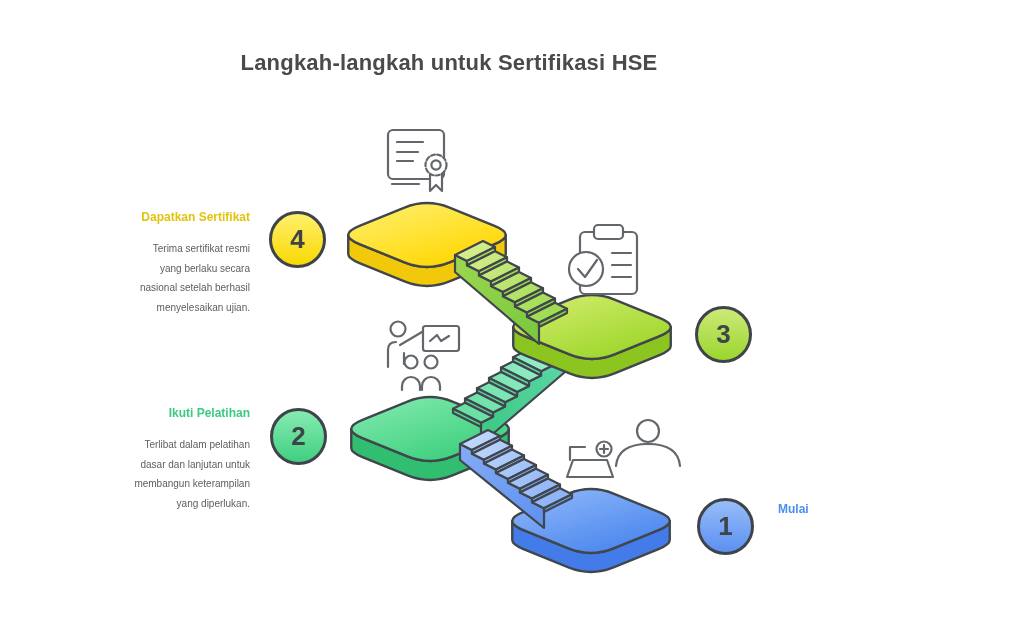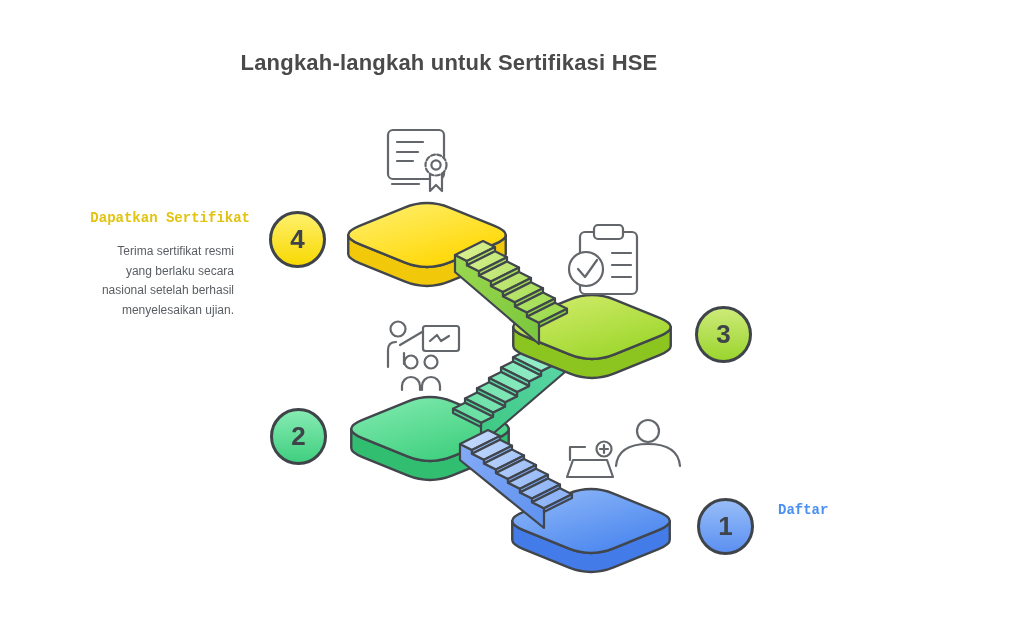--- a/index.html
+++ b/index.html
@@ -16,22 +16,22 @@
     position:absolute;width:57px;height:57px;border-radius:50%;
     border:3px solid #3f444a;box-sizing:border-box;
     display:flex;align-items:center;justify-content:center;
     font-size:26px;font-weight:bold;color:#3f444a;
   }
   .badge1{left:697px;top:498px;background:linear-gradient(180deg,#97bdf8 0%,#5c90f1 100%);}
   .badge2{left:270px;top:408px;background:linear-gradient(180deg,#86ebb2 0%,#40cf80 100%);}
   .badge3{left:695px;top:306px;background:linear-gradient(180deg,#ccea78 0%,#9bd52e 100%);}
   .badge4{left:269px;top:211px;background:linear-gradient(180deg,#fff06b 0%,#f8d903 100%);}
   .step-text{position:absolute;width:206px;}
-  .step-text h2{margin:0 0 15px 0;font-size:14px;font-weight:bold;font-family:Liberation Mono, monospace;}
-  .step-text p{margin:16px;font-size:12px;line-height:19.5px;color:#5a5e63;white-space:pre-line;}
+  .step-text h2{margin:0 0 15px 0;font-size:12px;font-weight:bold;}
+  .step-text p{margin:0;font-size:10px;line-height:19.5px;color:#5a5e63;white-space:pre-line;}
   .pos-s1{left:778px;top:502px;text-align:left;}
   .pos-s2{left:44px; top:406px;text-align:right;}
   .pos-s3{left:778px;top:310px;text-align:left;}
   .pos-s4{left:44px; top:210px;text-align:right;}
   .h-s1{color:#4a8ff2;} .h-s2{color:#3bcb80;} .h-s3{color:#9ccb35;} .h-s4{color:#e2c30e;}
 </style>
 </head>
 <body>
 
 <div class="canvas">
@@ -223,17 +223,24 @@
       <span>1</span>
     </div>
 
   <div class="step-text pos-s4">
     <h2 class="h-s4">Dapatkan Sertifikat</h2>
     <p>Terima sertifikat resmi
 yang berlaku secara
 nasional setelah berhasil
 menyelesaikan ujian.</p>
   </div>
+  <div class="step-text pos-s2">
+    <h2 class="h-s2">Ikuti Pelatihan</h2>
+    <p>Terlibat dalam pelatihan
+dasar dan lanjutan untuk
+membangun keterampilan
+yang diperlukan.</p>
+  </div>
   <div class="step-text pos-s1">
-    <h2 class="h-s1">Daftar</h2>
+    <h2 class="h-s1">Mulai</h2>
   </div>
 
 </div>
 
 </body></html>

